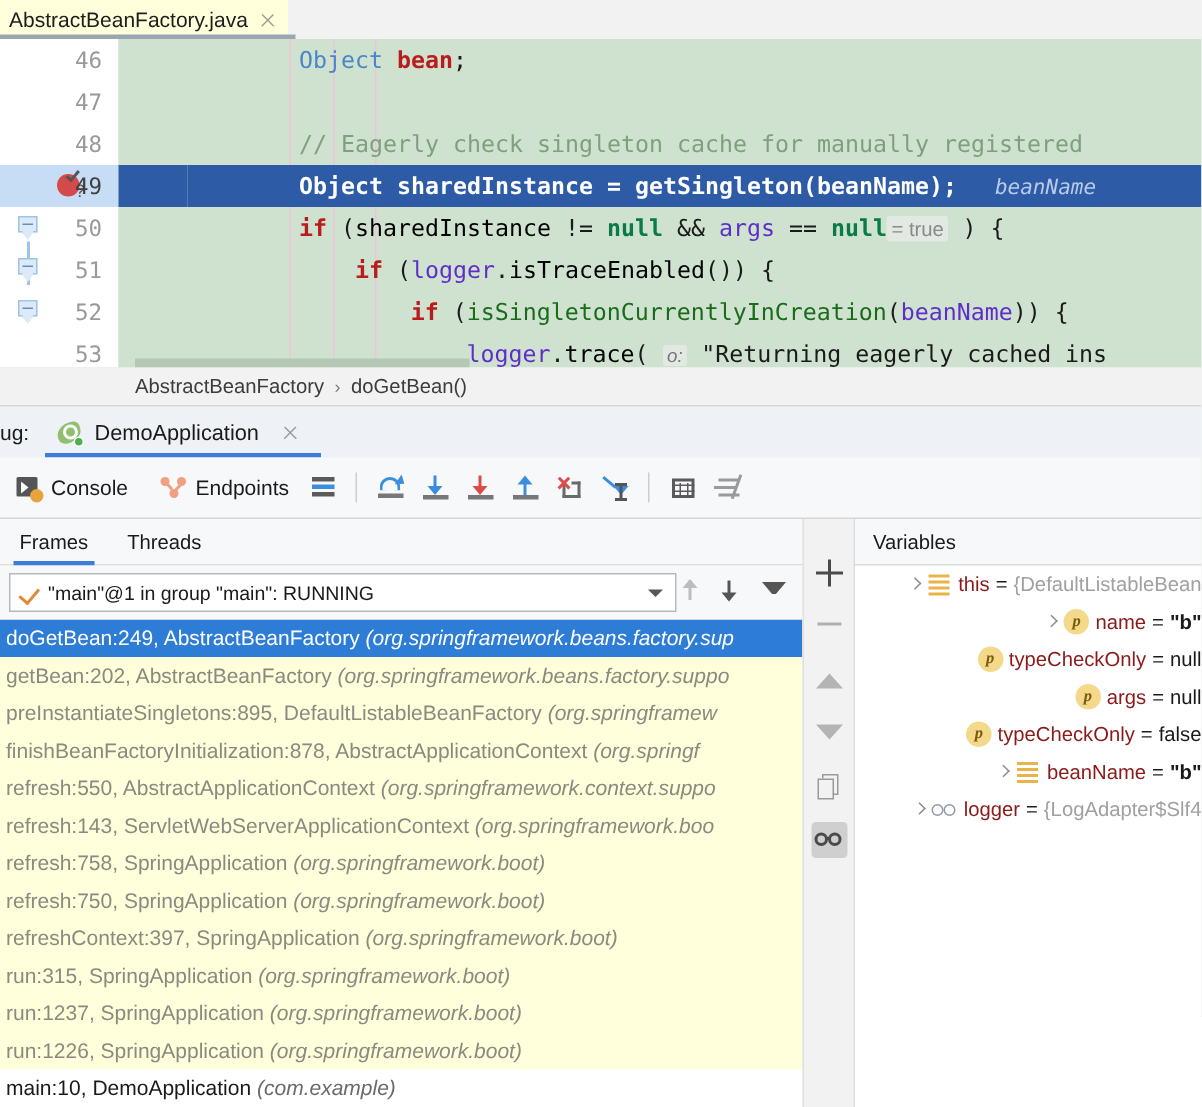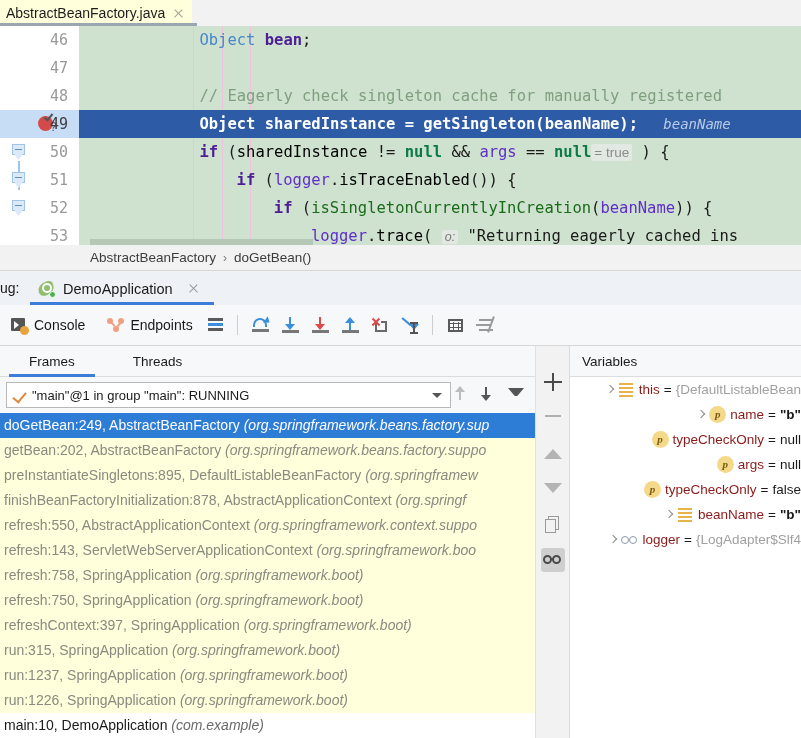--- a/index.html
+++ b/index.html
@@ -80,21 +80,21 @@
   }
   .row-hl-code {
     position: absolute; left: 0; right: 0; height: 28px; background: #2d5ba6;
   }
   
   .vguide {
     position: absolute; top: 0; width: 1px; height: 219px; background: #f0c3dd;
   }
   
   .k-type   { color: #4a86c8; }
-  .k-kw     { color: #4c1d95; font-weight: bold; }
+  .k-kw     { color: #b91c1c; font-weight: bold; }
   .k-ident  { color: #000000; }
   .k-cmt    { color: #7f9f7f; font-style: normal; }
   .k-meth   { color: #1a6b1a; }
   .k-fld    { color: #5f2ec9; }
   .k-null   { color: #0a7a4a; font-weight: bold; }
   .k-punct  { color: #1a1a1a; }
   .k-str    { color: #1a1a1a; }
   .k-logger { color: #5f2ec9; }
   .k-op     { color: #1a1a1a; }
   .on-sel   { color: #ffffff; font-weight: bold; }
@@ -304,21 +304,21 @@
     position: absolute; left: 535px; top: 346px; width: 34px; height: 392px;
     background: #f2f2f2; border-left: 1px solid #e0e0e0;
   }
 
   .panel-tabs {
     position: absolute; left: 0; top: 0; width: 535px; height: 31px;
     background: #f7f8fa; display: flex; align-items: center;
     border-bottom: 1px solid #dcdcdc;
   }
   .ptab {
-    height: 31px; padding: 0 29px; display: flex; align-items: center;
+    height: 31px; padding: 0 13px; display: flex; align-items: center;
     font-size: 13.5px; color: #1a1a1a; position: relative;
   }
   .ptab.active::after {
     content: ""; position: absolute; left: 9px; right: 9px; bottom: 0;
     height: 3px; background: #3b7dd8;
   }
   .vars-title {
     position: absolute; left: 0; top: 0; width: 232px; height: 31px;
     background: #f7f8fa; display: flex; align-items: center;
     padding-left: 12px; font-size: 13.5px; color: #1a1a1a;

